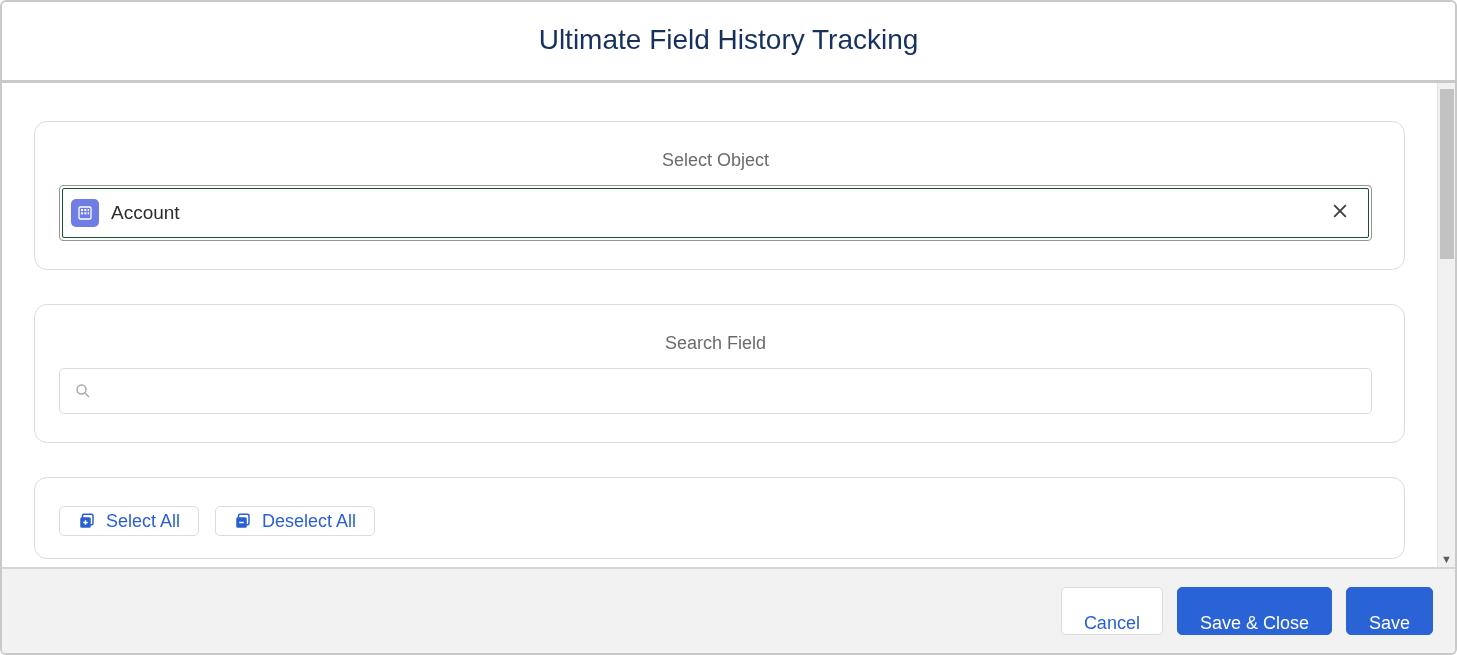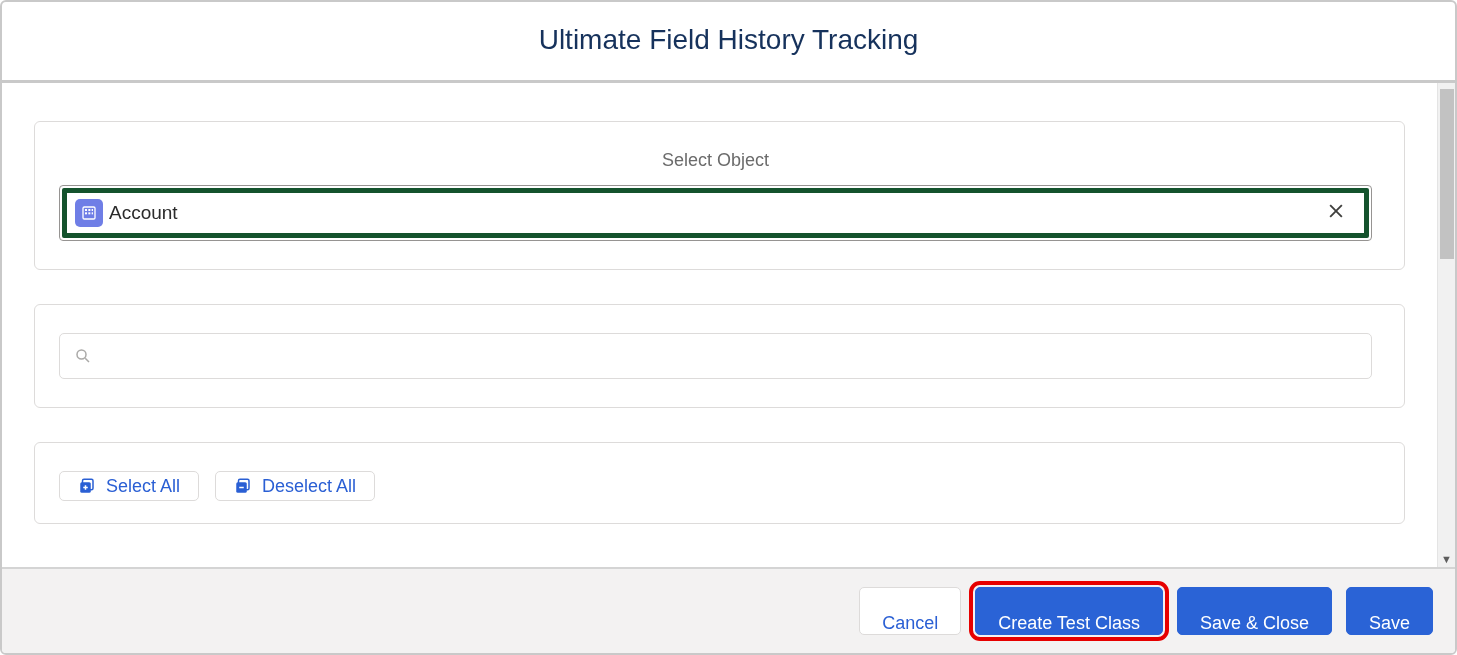--- a/index.html
+++ b/index.html
@@ -38,45 +38,45 @@
     overflow: hidden;
   }
   .modal-body {
     flex: 1;
     overflow-y: auto;
     padding: 38px 32px 20px 32px;
   }
   
   .card {
     border: 1px solid #dddbda;
-    border-radius: 6px;
+    border-radius: 13px;
     padding: 28px 32px 28px 24px;
     margin-bottom: 34px;
     background: #fff;
   }
   .card-label {
     text-align: center;
     color: #6b6b6b;
     font-size: 18px;
     margin-bottom: 14px;
   }
   
   .object-pill-wrap {
     border: 1px solid #969492;
     border-radius: 4px;
     padding: 2px;
   }
   .object-pill {
-    border: 5px solid #14532d;
+    border: 1px solid #14532d;
     border-radius: 2px;
     height: 50px;
     display: flex;
     align-items: center;
     padding: 0 14px 0 8px;
-    gap: 6px;
+    gap: 12px;
   }
   .object-icon {
     width: 28px;
     height: 28px;
     background: #6f7ee6;
     border-radius: 5px;
     display: flex;
     align-items: center;
     justify-content: center;
     flex-shrink: 0;
@@ -228,20 +228,21 @@
               <svg viewBox="0 0 24 24" width="20" height="20">
                 <line x1="5" y1="5" x2="19" y2="19" stroke="#3e3e3c" stroke-width="2.2"></line>
                 <line x1="19" y1="5" x2="5" y2="19" stroke="#3e3e3c" stroke-width="2.2"></line>
               </svg>
             </span>
           </div>
         </div>
       </div>
 
       <div class="card">
+        <div class="card-label">Search Field</div>
         <div class="search-field">
           <svg class="search-icon-svg" viewBox="0 0 24 24">
             <circle cx="10" cy="10" r="6" fill="none" stroke="currentColor" stroke-width="2"></circle>
             <line x1="15" y1="15" x2="20" y2="20" stroke="currentColor" stroke-width="2"></line>
           </svg>
           <input type="text" placeholder="" style="">
         </div>
       </div>
 
       <div class="card select-card">
@@ -271,23 +272,20 @@
     <div class="fake-scroll">
       <div class="thumb"></div>
       <div class="arrow down">▼</div>
     </div>
   </div>
 
   <div class="modal-footer">
     <button class="btn btn-neutral">
       <span>Cancel</span>
     </button>
-    <button class="btn btn-brand btn-highlight">
-      <span>Create Test Class</span>
-    </button>
     <button class="btn btn-brand">
       <span>Save &amp; Close</span>
     </button>
     <button class="btn btn-brand">
       <span>Save</span>
     </button>
   </div>
 
 </div>
 

